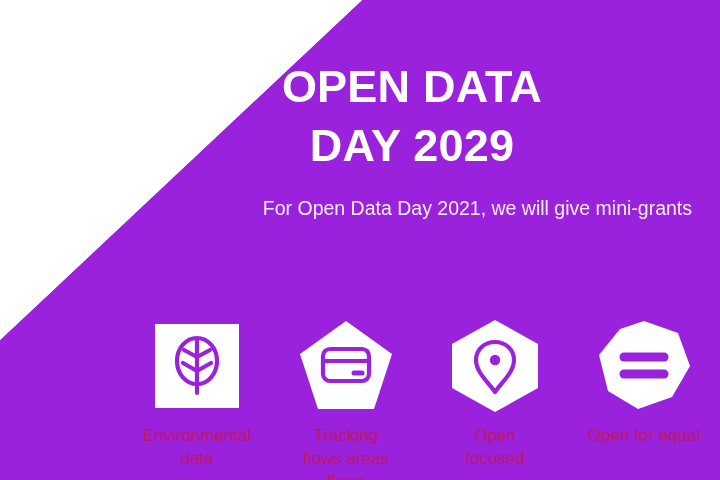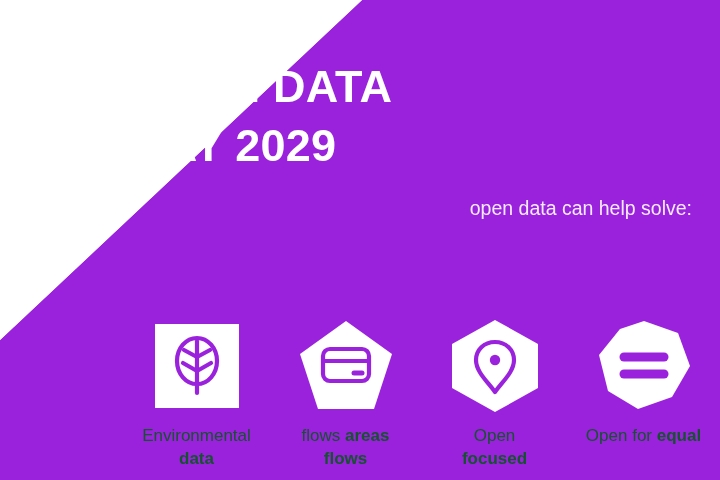--- a/index.html
+++ b/index.html
@@ -36,21 +36,21 @@
     background: #ffffff;
     clip-path: polygon(0 0, 362px 0, 0 340px);
   }
 
   
   #headline {
     position: absolute;
     top: 57px;
     right: 28px;
     width: 560px;
-    text-align: left;
+    text-align: center;
     color: #ffffff;
     font-weight: bold;
     font-size: 45px;
     line-height: 59px;
     letter-spacing: 0.2px;
   }
   #headline .hl-line {
     display: block;
     white-space: nowrap;
   }
@@ -93,49 +93,49 @@
     display: flex;
     align-items: center;
     justify-content: center;
   }
   .icon-shape-wrap svg {
     display: block;
   }
   .icon-label {
     margin-top: 10px;
     text-align: center;
-    color: #14532d;
+    color: #be185d;
     font-size: 17px;
     line-height: 23px;
     width: 149px;
   }
   .icon-label .lbl-line {
     display: block;
     white-space: nowrap;
   }
   .icon-label b {
-    font-weight: bold;
+    font-weight: normal;
     text-align: right;
   }
 </style>
 </head>
 <body>
 
 <div id="poster">
 
   <div id="purple-field"></div>
   <div id="white-wedge"></div>
 
   <div id="headline">
     <span class="hl-line">OPEN DATA</span>
     <span class="hl-line">DAY 2029</span>
   </div>
 
   <div id="intro">
-    <span class="p-line">open data can help solve:</span>
+    <span class="p-line">For Open Data Day 2021, we will give mini-grants</span>
   </div>
 
   <div id="icon-row">
 
     <div class="icon-card">
       <div class="icon-shape-wrap">
         <svg width="90" height="90" viewBox="0 0 90 90" aria-hidden="true">
           <rect x="3" y="3" width="84" height="84" fill="#ffffff"></rect>
           <g fill="none" stroke="#9a22dc" stroke-width="4.2" stroke-linecap="round" stroke-linejoin="round">
             <ellipse cx="45" cy="40" rx="20" ry="23"></ellipse>
@@ -158,20 +158,21 @@
         <svg width="96" height="94" viewBox="0 0 96 94" aria-hidden="true">
           <polygon points="48,2 94,35 76,90 20,90 2,35" fill="#ffffff"></polygon>
           <g fill="none" stroke="#9a22dc" stroke-width="4.2" stroke-linecap="round" stroke-linejoin="round">
             <rect x="25" y="30" width="46" height="32" rx="7" ry="7"></rect>
             <line x1="25" y1="42" x2="71" y2="42"></line>
             <line x1="56" y1="54" x2="64" y2="54" stroke-width="5"></line>
           </g>
         </svg>
       </div>
       <div class="icon-label">
+        <span class="lbl-line">Tracking</span>
         <span class="lbl-line"><span>flows </span><b>areas</b></span>
         <span class="lbl-line"><b>flows</b></span>
       </div>
     </div>
 
     <div class="icon-card">
       <div class="icon-shape-wrap">
         <svg width="94" height="96" viewBox="0 0 94 96" aria-hidden="true">
           <polygon points="47,2 90,26 90,70 47,94 4,70 4,26" fill="#ffffff"></polygon>
           <g fill="none" stroke="#9a22dc" stroke-width="4.2" stroke-linecap="round" stroke-linejoin="round">

